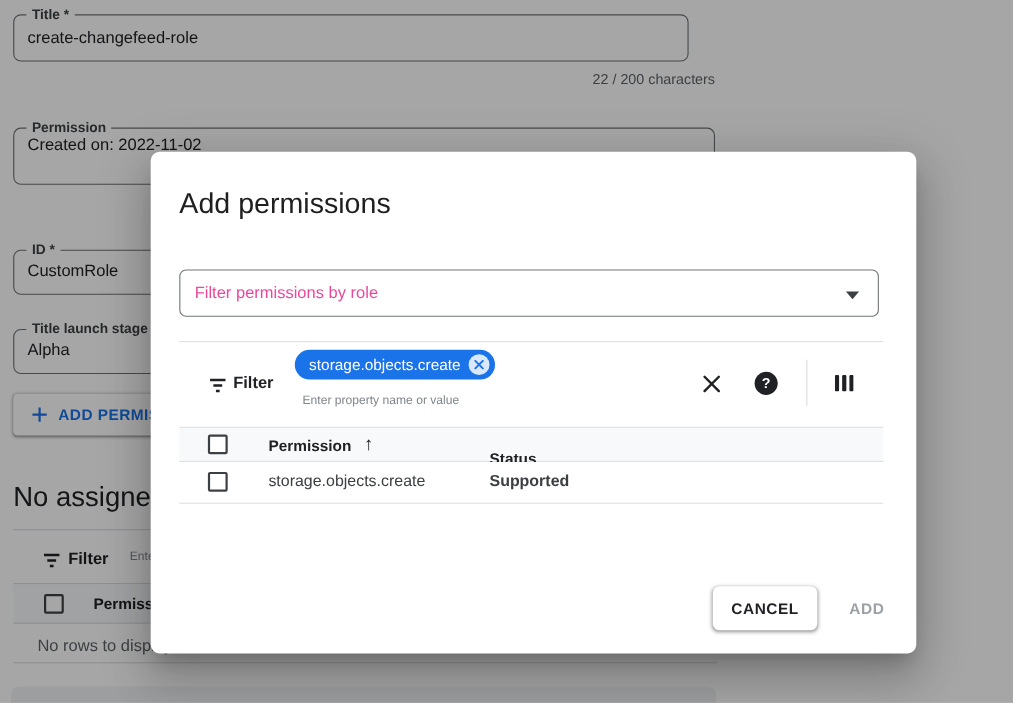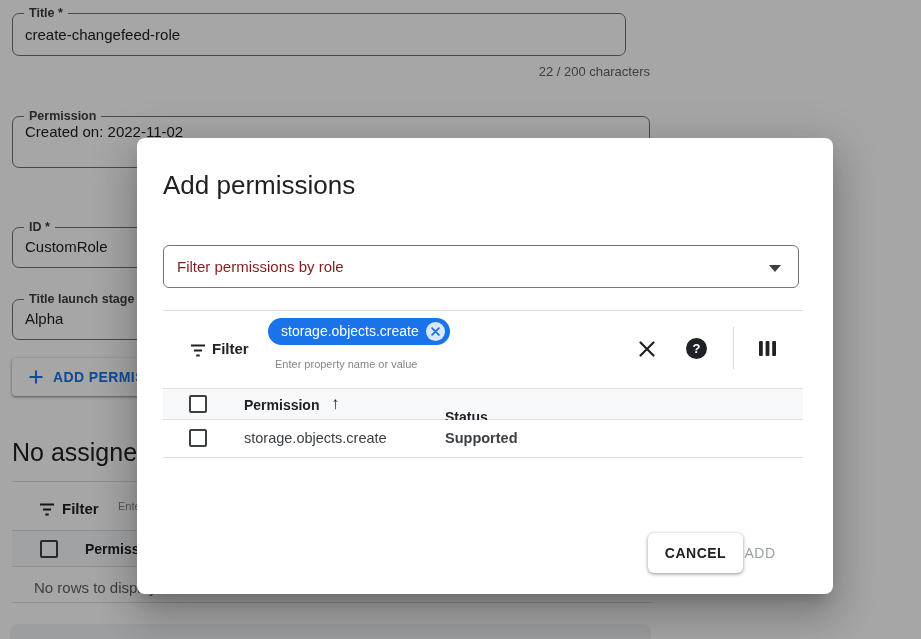--- a/index.html
+++ b/index.html
@@ -33,21 +33,21 @@
   
   .scrim{position:absolute;inset:0;background:rgba(0,0,0,0.35);}
 
   
   .modal{position:absolute;left:137px;top:138px;width:696px;height:456px;background:#fff;
          border-radius:8px;
          box-shadow:0 11px 15px -7px rgba(0,0,0,.2),0 24px 38px 3px rgba(0,0,0,.14),0 9px 46px 8px rgba(0,0,0,.12);}
   .modal-title{position:absolute;left:26px;top:32px;font-size:26px;font-weight:400;color:#1f1f1f;}
   .select{position:absolute;left:26px;top:107px;width:636px;height:43px;border:1px solid #70757a;
           border-radius:6px;box-sizing:border-box;display:flex;align-items:center;background:#fff;cursor:pointer;}
-  .select-text{margin-left:13px;font-size:15px;color:#7f1d1d;}
+  .select-text{margin-left:13px;font-size:15px;color:#ec4899;}
   .caret{position:absolute;right:17px;top:19px;width:0;height:0;border-left:6px solid transparent;
          border-right:6px solid transparent;border-top:7px solid #3c4043;}
   .chip{position:absolute;left:131px;top:180px;height:27px;border-radius:14px;background:#1a73e8;
         display:flex;align-items:center;padding:0 5px 0 13px;cursor:default;}
   .chip-text{color:#fff;font-size:14px;line-height:27px;}
   .chip-x{width:19px;height:19px;margin-left:7px;border-radius:50%;background:rgba(255,255,255,.84);
           display:flex;align-items:center;justify-content:center;cursor:pointer;}
   .help-icon{position:absolute;left:549px;top:200px;width:21px;height:21px;border-radius:50%;
              background:#202124;color:#fff;font-size:13px;font-weight:700;display:flex;
              align-items:center;justify-content:center;cursor:pointer;}
@@ -55,22 +55,22 @@
   .m-thead{position:absolute;left:26px;top:250px;width:640px;height:32px;background:#f8f9fa;
            border-top:1px solid #e0e0e0;border-bottom:1px solid #e0e0e0;box-sizing:border-box;}
   .m-row{position:absolute;left:26px;top:282px;width:640px;height:38px;border-bottom:1px solid #e0e0e0;
          box-sizing:border-box;background:#fff;}
   .cell-text{font-size:14.5px;color:#3c4043;white-space:nowrap;}
   .sort-arrow{position:absolute;left:168px;top:5px;font-size:17px;font-weight:700;color:#202124;}
   .cancel-btn{position:absolute;left:511px;top:395px;width:95px;height:40px;background:#fff;border:none;
               border-radius:6px;box-shadow:0 1px 3px rgba(0,0,0,.3),0 1px 4px 1px rgba(0,0,0,.12);
               font-family:"Liberation Sans",sans-serif;font-size:14px;font-weight:700;letter-spacing:.5px;
               color:#202124;cursor:pointer;}
-  .add-btn{position:absolute;left:597px;top:395px;width:52px;height:40px;background:none;border:none;
-           font-family:"Liberation Sans",sans-serif;font-size:14px;font-weight:400;letter-spacing:.5px;
+  .add-btn{position:absolute;left:625px;top:395px;width:52px;height:40px;background:none;border:none;
+           font-family:"Liberation Sans",sans-serif;font-size:14px;font-weight:700;letter-spacing:.5px;
            color:#9aa0a6;cursor:default;}
   svg{display:block;}
 </style>
 </head>
 <body>
 
 <div class="stage">
 
   <div>
 

